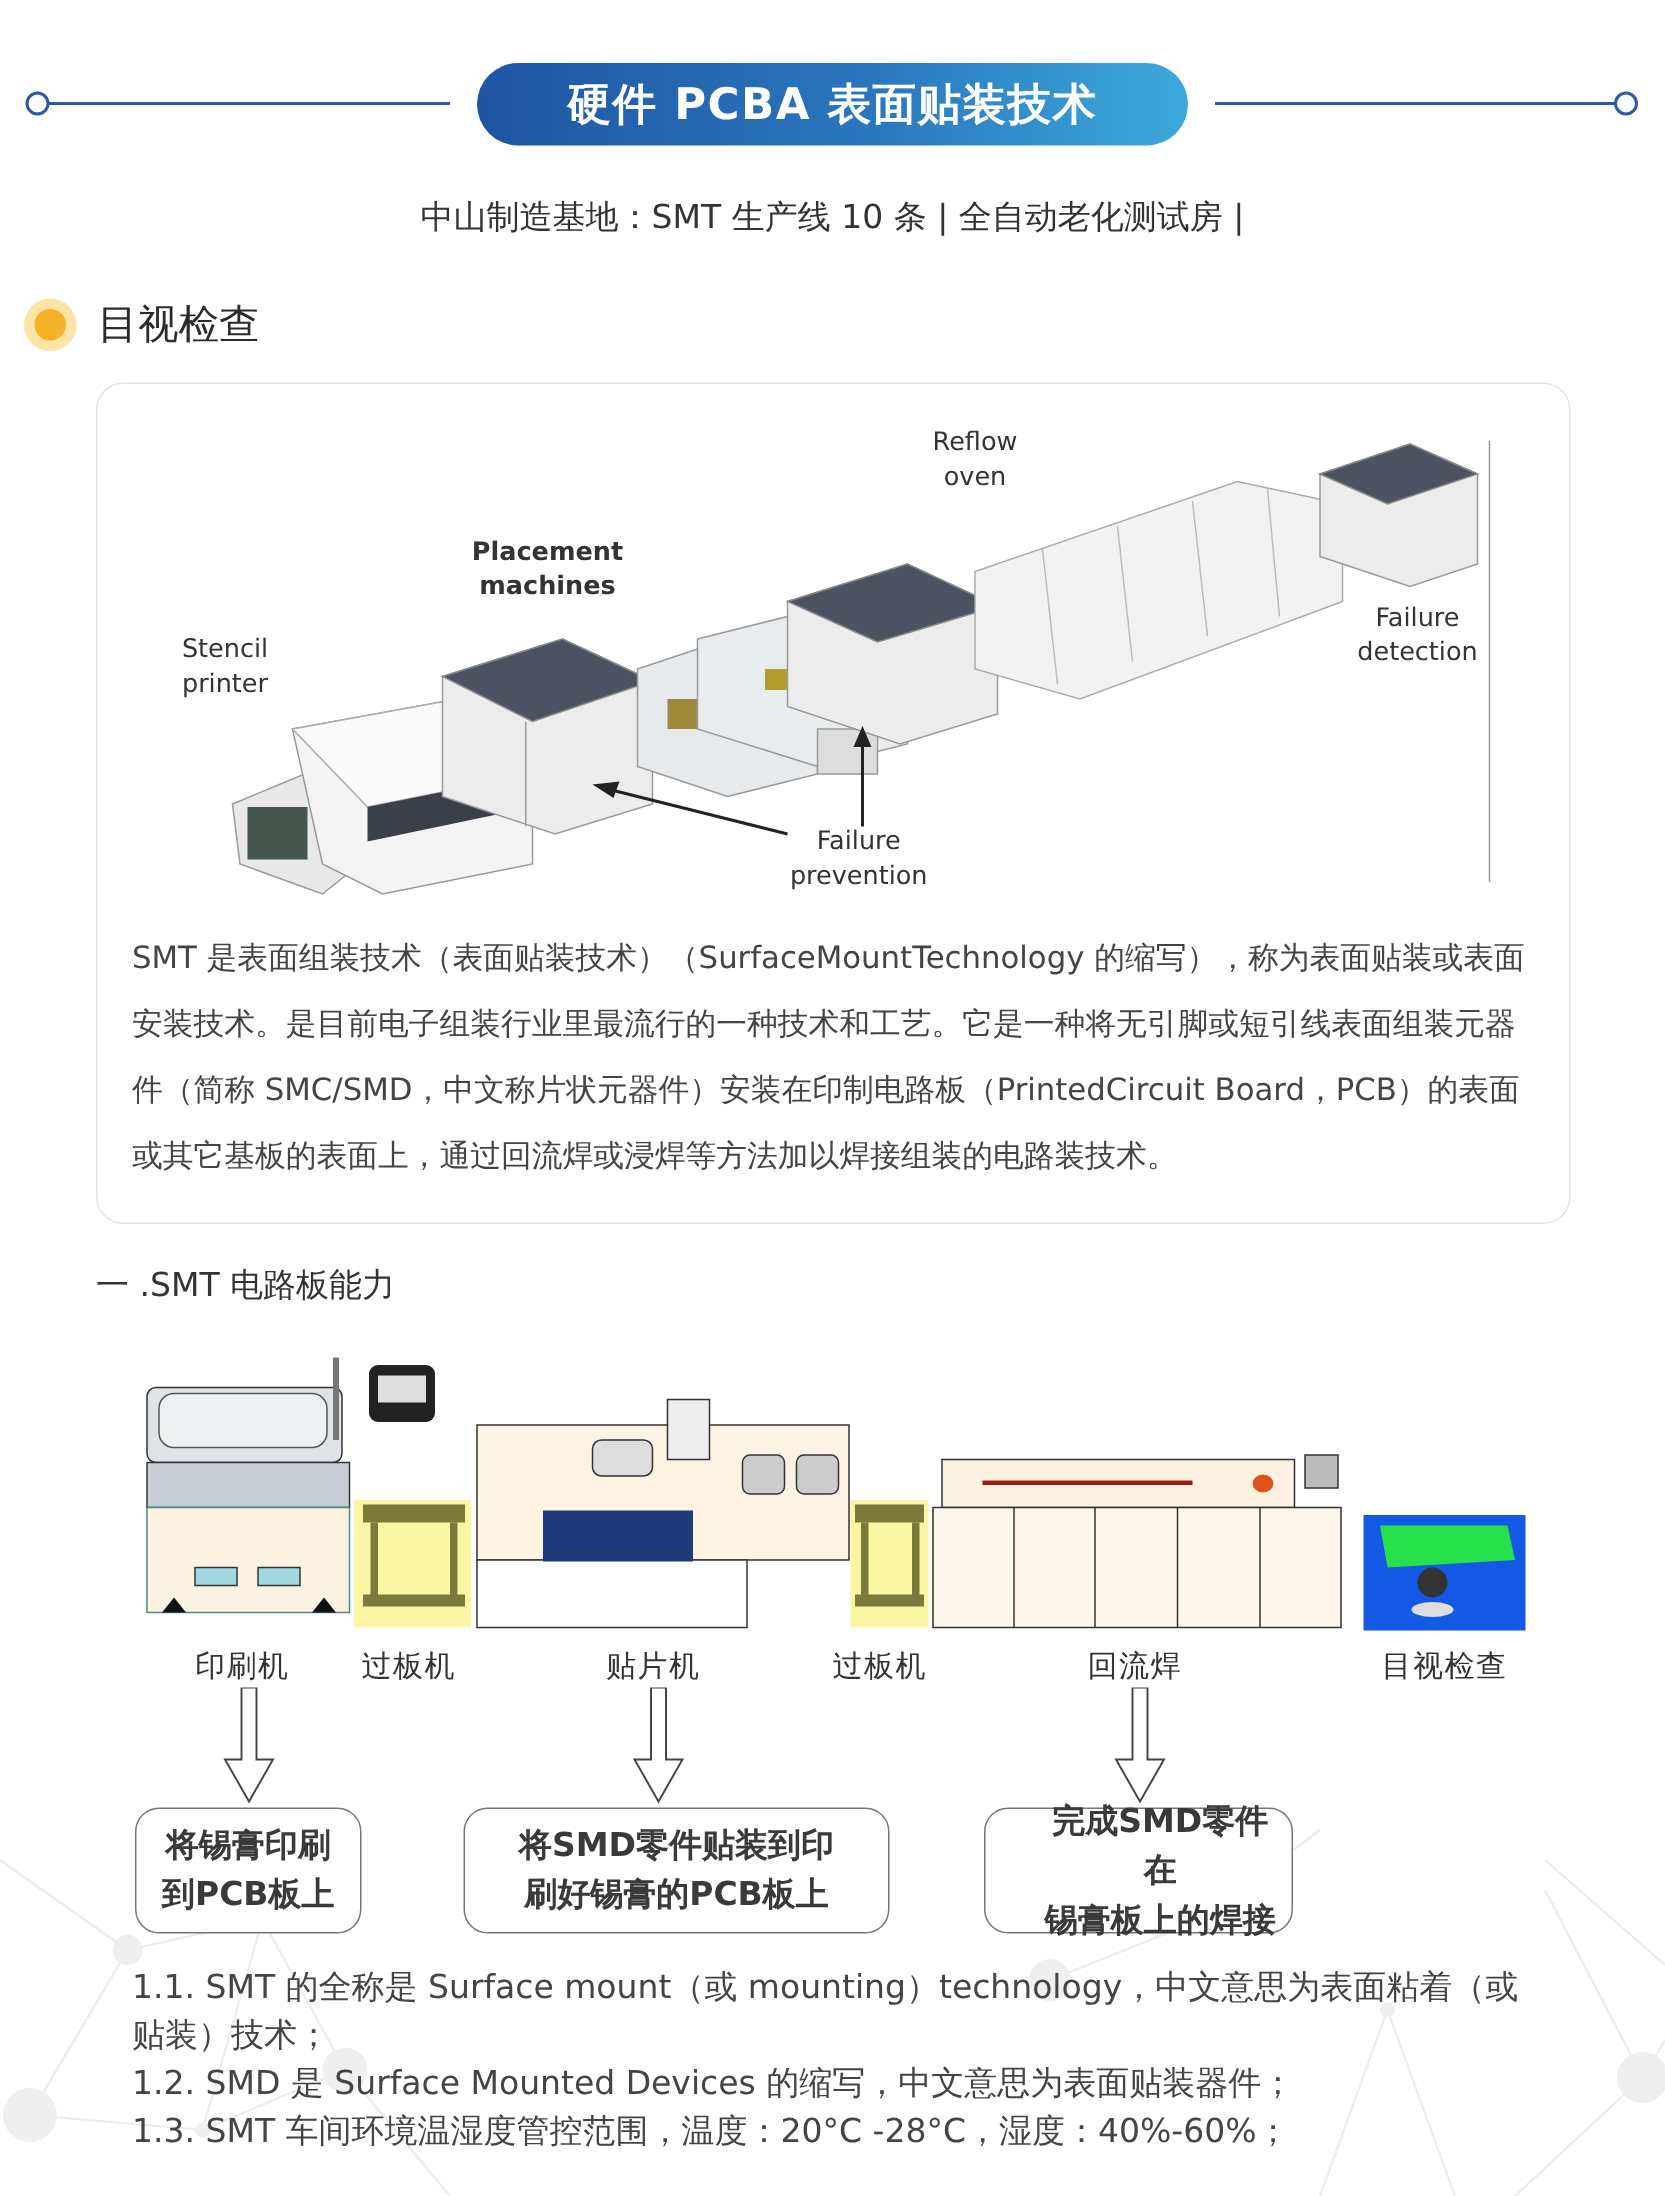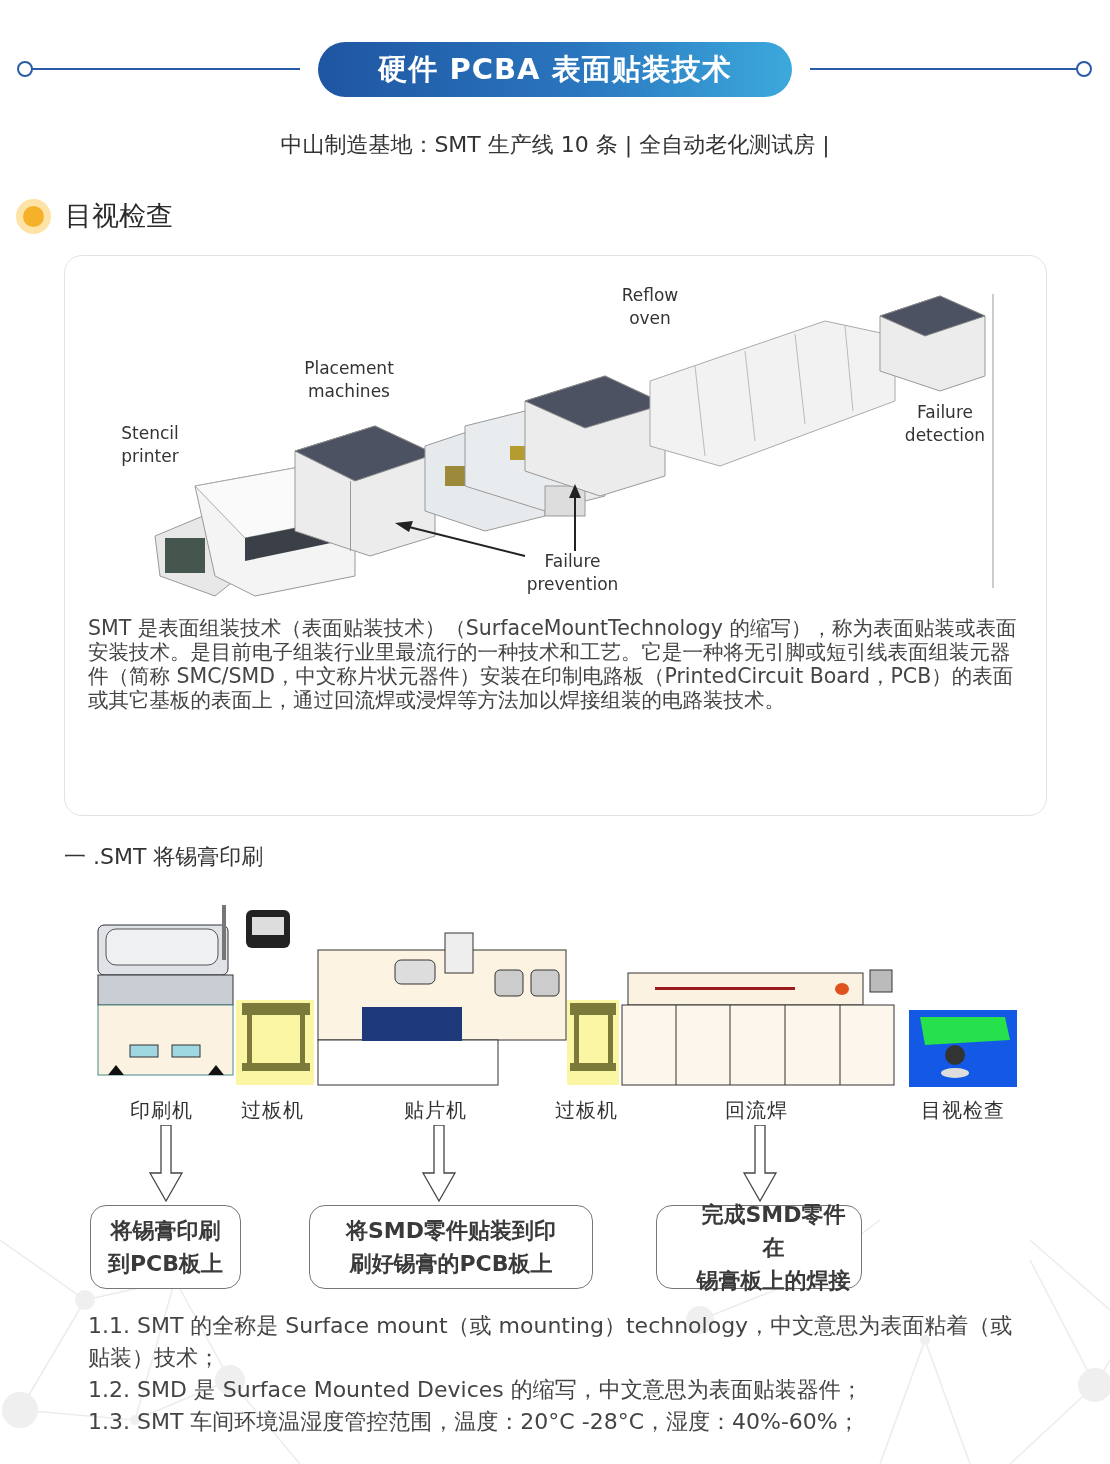--- a/index.html
+++ b/index.html
@@ -25,21 +25,21 @@
   
   .sec-head { position: absolute; top: 198px; left: 16px; display: flex; align-items: center; z-index: 1; }
   .sec-dot { width: 35px; height: 35px; border-radius: 50%; background: #fde4a6; display: flex; align-items: center; justify-content: center; }
   .sec-dot::after { content: ""; width: 21px; height: 21px; border-radius: 50%; background: #f6b12a; }
   .sec-title { margin-left: 14px; font-size: 27px; color: #2b2b2b; font-weight: 500; }
 
   
   .panel { position: absolute; left: 64px; top: 255px; width: 983px; height: 561px; border: 1.5px solid #e3e3e3; border-radius: 18px; background: #fff; z-index: 1; }
   .line-img { position: absolute; left: 40px; top: 20px; width: 900px; height: 330px; }
   .lbl { position: absolute; font-size: 17px; color: #333; text-align: center; line-height: 23px; font-family: "DejaVu Sans", sans-serif; }
-  .panel-text { position: absolute; left: 23px; top: 360px; width: 940px; font-size: 20.5px; line-height: 24px; color: #444; }
+  .panel-text { position: absolute; left: 23px; top: 360px; width: 940px; font-size: 20.5px; line-height: 44px; color: #444; }
 
   .h2 { position: absolute; top: 842px; left: 64px; font-size: 22px; color: #333; z-index: 1; }
 
   
   .flow { position: absolute; left: 80px; top: 895px; width: 950px; height: 400px; z-index: 1; }
   .mach-lbl { position: absolute; top: 202px; font-size: 20px; color: #333; letter-spacing: 1px; }
   .arrow { position: absolute; top: 230px; width: 36px; height: 78px; }
   .step-box { position: absolute; top: 310px; height: 84px; border: 1.5px solid #777; border-radius: 16px; background: #fff;
               display: flex; align-items: center; justify-content: center; text-align: center;
               font-size: 22px; font-weight: bold; color: #3a3a3a; line-height: 33px; padding: 0 10px; }
@@ -138,28 +138,28 @@
       <polygon points="775,40 835,20 880,40 820,60" fill="#4c5261" stroke="#888"></polygon>
     </g>
 
     <line x1="420" y1="280" x2="300" y2="250" stroke="#222" stroke-width="2"></line>
     <polygon points="290,247 308,245 304,256" fill="#222"></polygon>
     <line x1="470" y1="275" x2="470" y2="218" stroke="#222" stroke-width="2"></line>
     <polygon points="470,208 464,222 476,222" fill="#222"></polygon>
     <line x1="888" y1="18" x2="888" y2="312" stroke="#999" stroke-width="1"></line>
   </svg>
   <div class="lbl" style="left:30px; top:166px; width:110px;text-align:center;">Stencil<br>printer</div>
-  <div class="lbl" style="left:224px; top:101px; width:120px;">Placement<br>machines</div>
+  <div class="lbl" style="left:240px; top:101px; width:120px;font-weight:bold;">Placement<br>machines</div>
   <div class="lbl" style="left:540px; top:28px; width:90px;">Reflow<br>oven</div>
   <div class="lbl" style="left:830px; top:145px; width:100px;">Failure<br>detection</div>
   <div class="lbl" style="left:450px; top:294px; width:115px;">Failure<br>prevention</div>
   <div class="panel-text">SMT 是表面组装技术（表面贴装技术）（SurfaceMountTechnology 的缩写），称为表面贴装或表面安装技术。是目前电子组装行业里最流行的一种技术和工艺。它是一种将无引脚或短引线表面组装元器件（简称 SMC/SMD，中文称片状元器件）安装在印制电路板（PrintedCircuit Board，PCB）的表面或其它基板的表面上，通过回流焊或浸焊等方法加以焊接组装的电路装技术。</div>
 </div>
 
-<div class="h2">一 .SMT 将锡膏印刷</div>
+<div class="h2">一 .SMT 电路板能力</div>
 
 <div class="flow">
   <svg style="position:absolute;left:0;top:0;" width="950" height="200" viewBox="0 0 950 200">
 
     <g>
       <rect x="18" y="30" width="130" height="50" rx="6" fill="#dfe3e8" stroke="#333"></rect>
       <rect x="26" y="34" width="112" height="36" rx="10" fill="#eef0f2" stroke="#555"></rect>
       <rect x="18" y="80" width="135" height="30" fill="#c9ced4" stroke="#333"></rect>
       <rect x="18" y="110" width="135" height="70" fill="#fbf2e2" stroke="#4a8a8a"></rect>
       <rect x="50" y="150" width="28" height="12" fill="#9fd8e0" stroke="#333"></rect>

